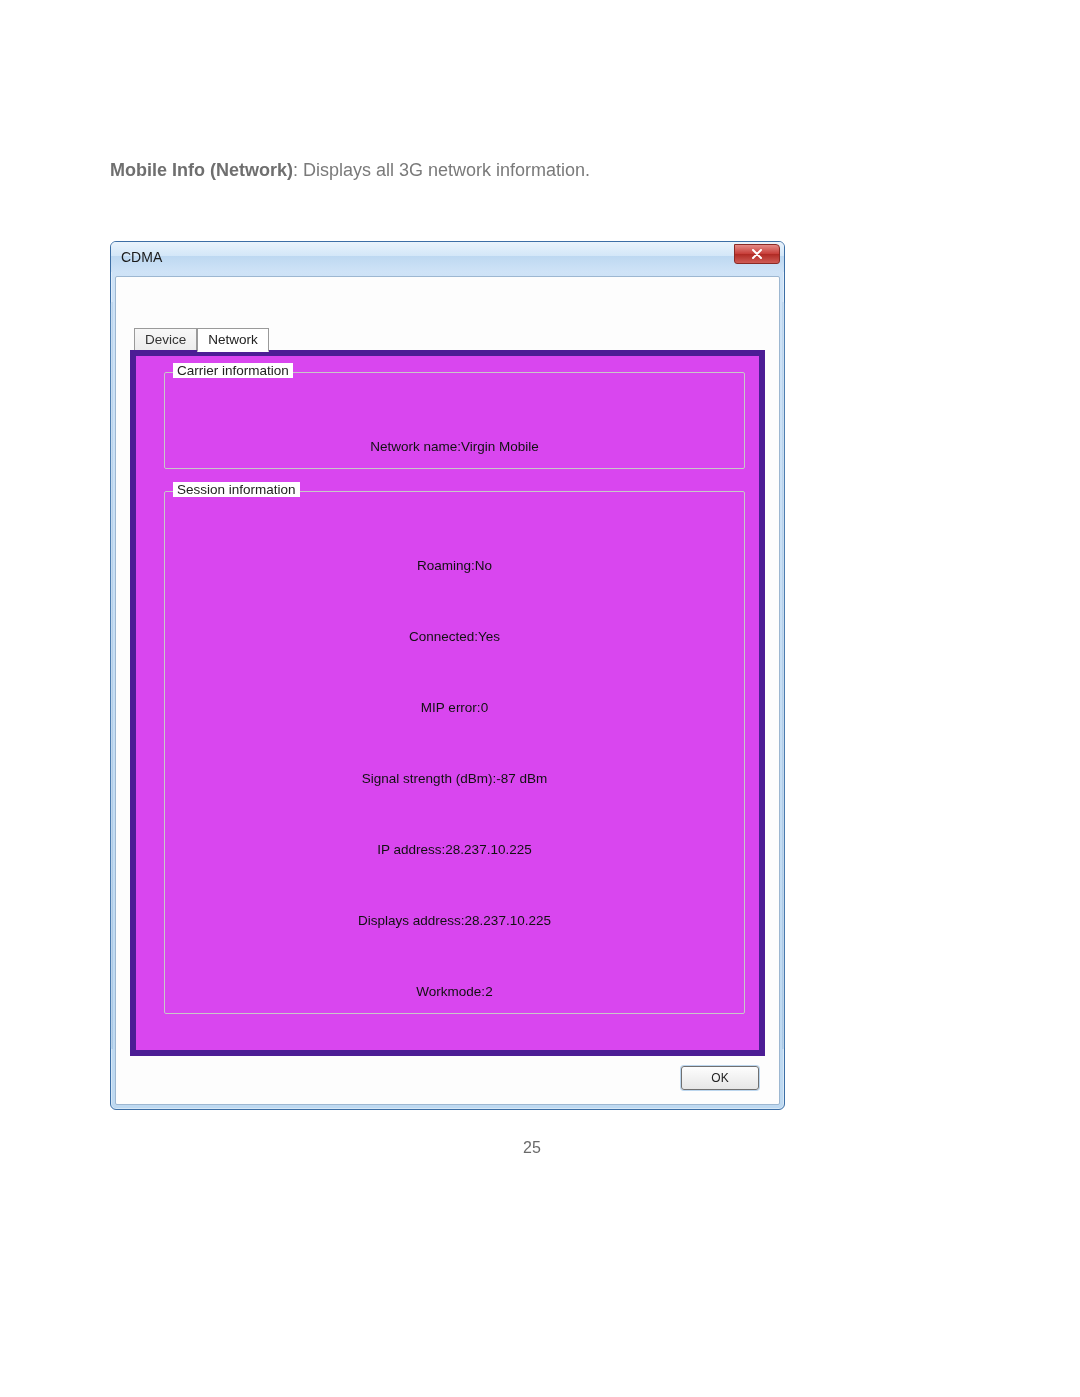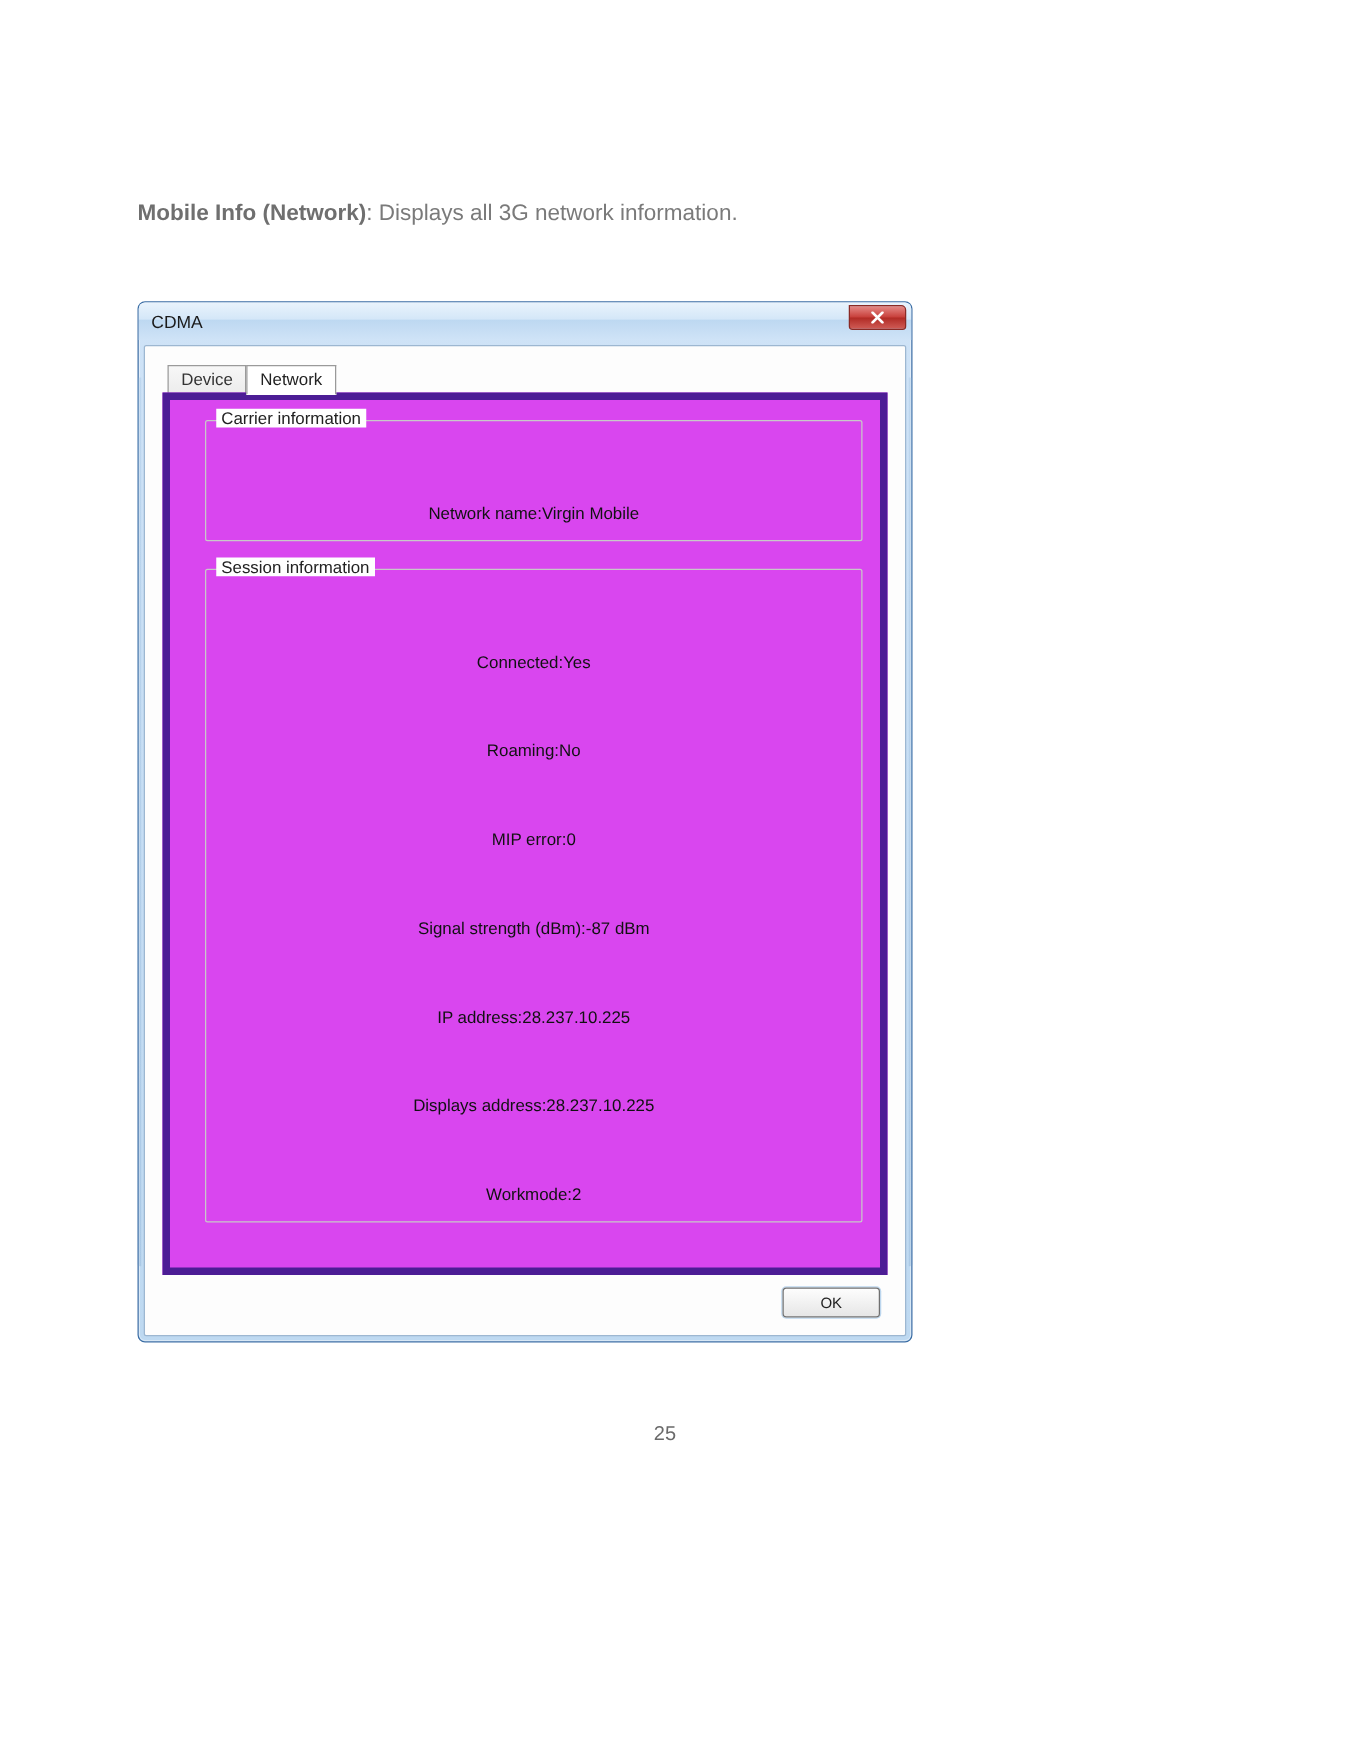--- a/index.html
+++ b/index.html
@@ -19,21 +19,21 @@
     color: #7a7a7a;
     margin-bottom: 60px;
   }
   .doc-heading .bold {
     font-weight: bold;
     color: #6f6f6f;
   }
 
   
   .window {
-    width: 620px;
+    width: 675px;
     border: 1px solid #3c6ea5;
     border-radius: 6px;
     background: linear-gradient(#cfe3f7, #bed9f1);
     box-shadow: 0 0 0 1px rgba(255,255,255,0.4) inset;
     position: relative;
   }
   .titlebar {
     height: 30px;
     display: flex;
     align-items: center;
@@ -73,20 +73,21 @@
     border-radius: 2px;
     padding: 14px 14px 10px 14px;
   }
 
   
   .tab-strip {
     display: flex;
     gap: 0;
     margin-bottom: -1px;
     padding-left: 4px;
+    margin-top: 36px;
   }
   .tab {
     padding: 3px 10px 4px 10px;
     font-size: 13.5px;
     border: 1px solid #9a9a9a;
     background: #f4f4f4;
     position: relative;
     top: 1px;
     cursor: default;
   }
@@ -207,28 +208,28 @@
           <span class="legend">Carrier information</span>
           <div class="row">
             <span class="label">Network name:</span>
             <span class="value">Virgin Mobile</span>
           </div>
         </div>
 
         <div class="groupbox">
           <span class="legend">Session information</span>
           <div class="row">
+            <span class="label">Roaming:</span>
+            <span class="value">No</span>
+          </div>
+          <div class="row">
             <span class="label">Connected:</span>
             <span class="value">Yes</span>
           </div>
           <div class="row">
-            <span class="label">Roaming:</span>
-            <span class="value">No</span>
-          </div>
-          <div class="row">
             <span class="label">MIP error:</span>
             <span class="value">0</span>
           </div>
           <div class="row">
             <span class="label">Signal strength (dBm):</span>
             <span class="value">-87 dBm</span>
           </div>
           <div class="row">
             <span class="label">IP address:</span>
             <span class="value">28.237.10.225</span>

